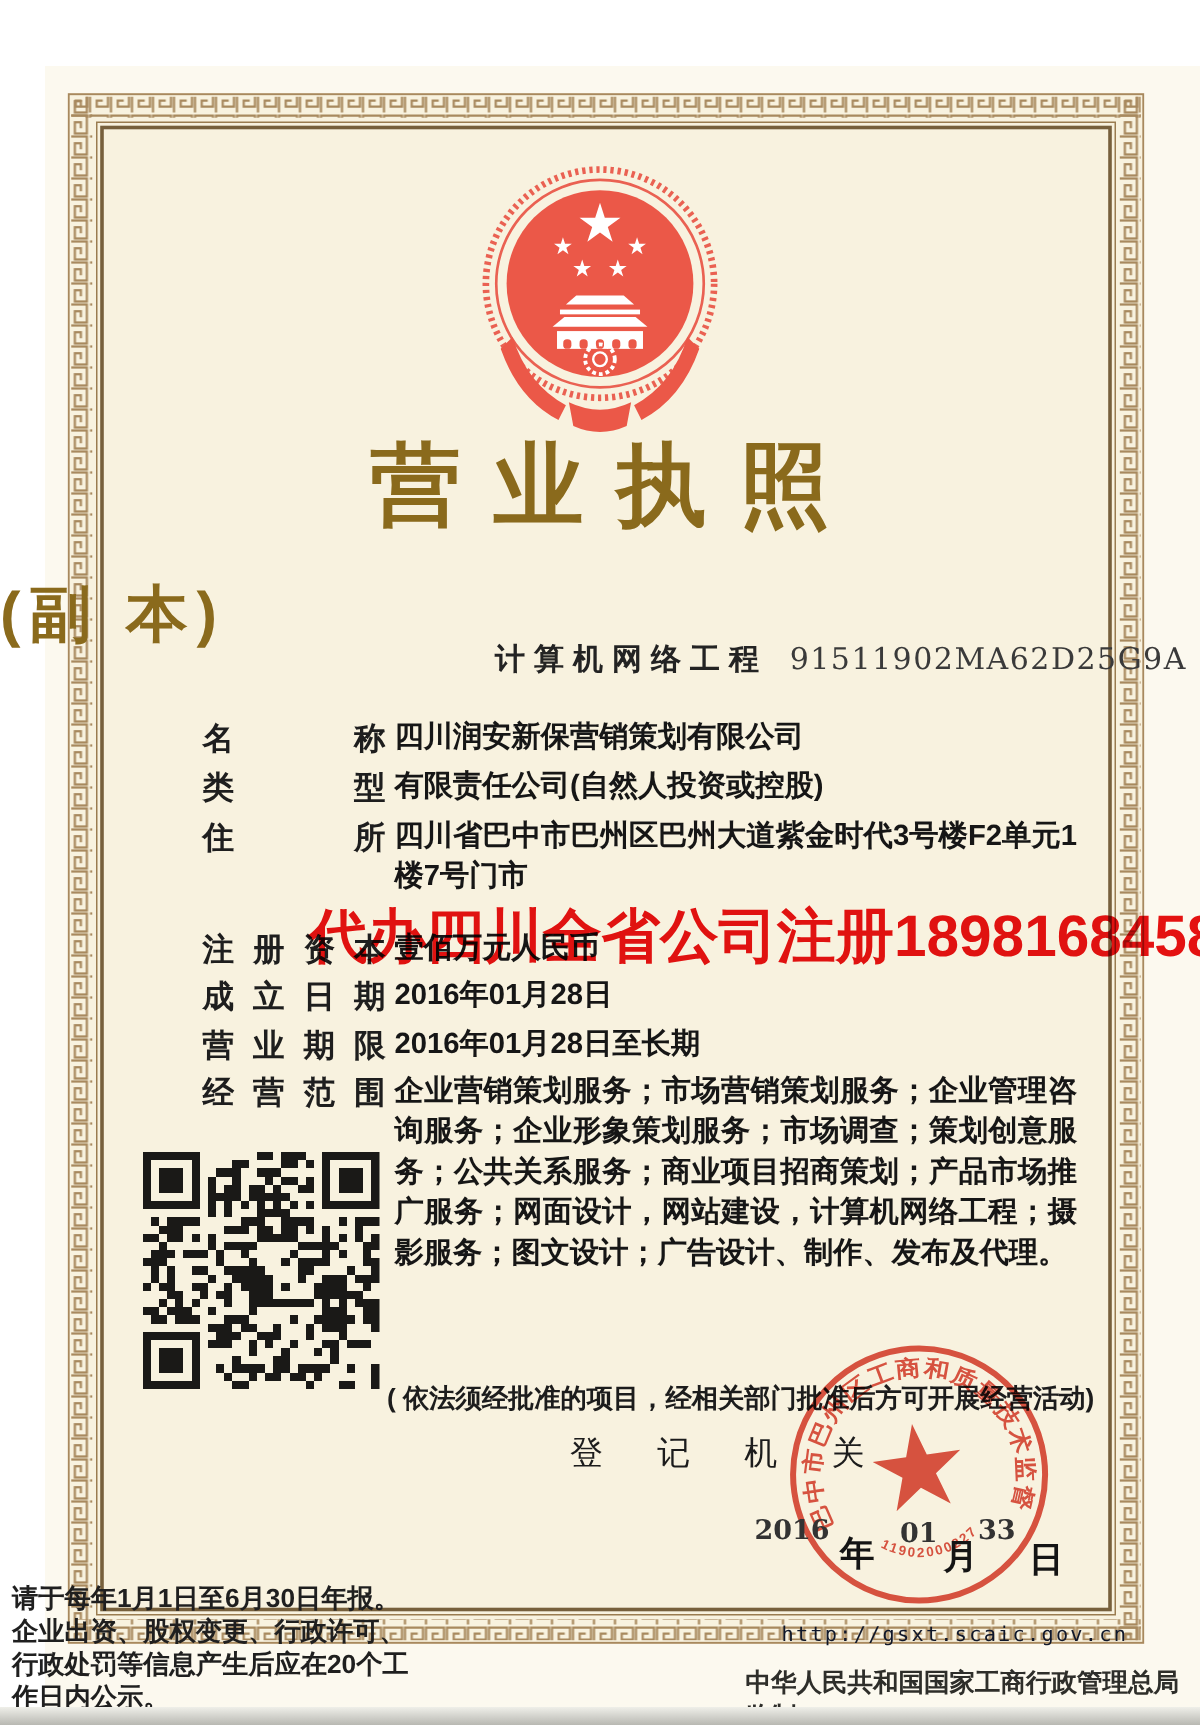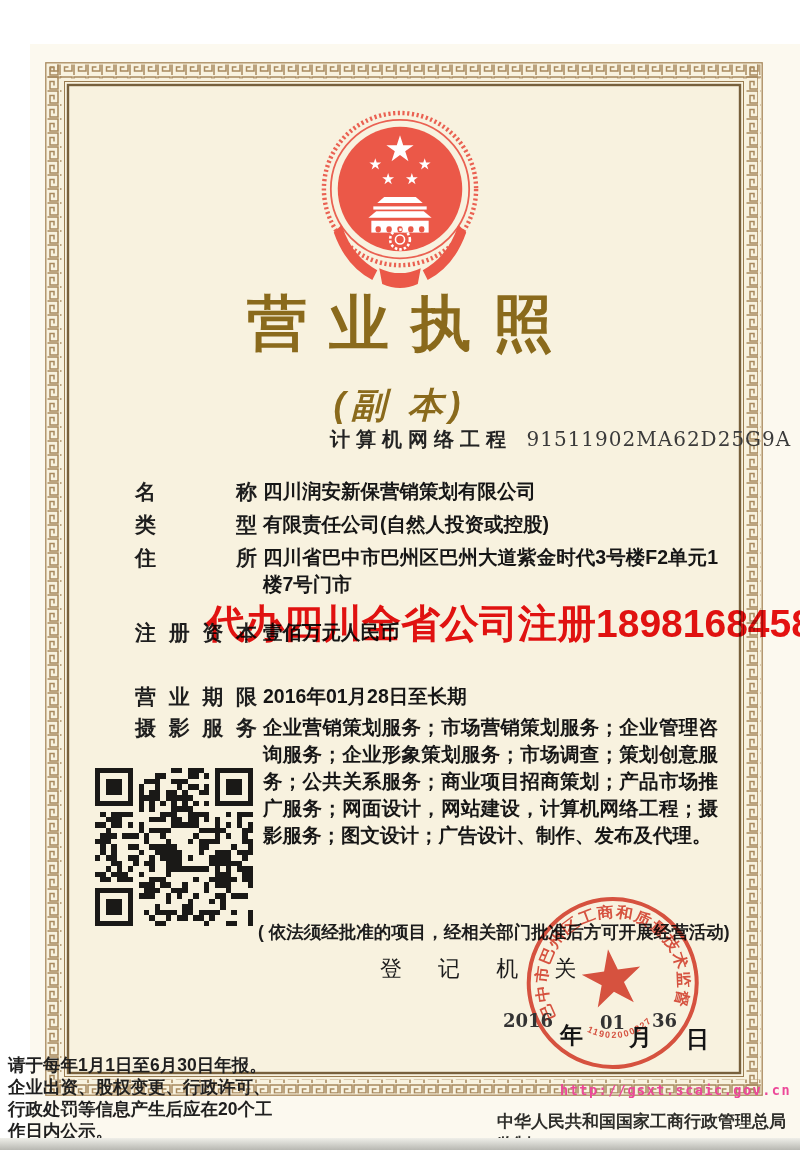--- a/index.html
+++ b/index.html
@@ -12,22 +12,22 @@
   .frame-svg { position:absolute; left:45px; top:62px; z-index:1; }
 
   .abs { position:absolute; z-index:2; }
 
   .emblem { left:316px; top:106px; }
 
   .title { left:0; top:284px; width:800px; text-align:center;
            font-size:60px; font-weight:900; color:#8a6a1c;
            letter-spacing:22px; text-indent:22px;
            font-family:"Liberation Sans", sans-serif; }
-  .subtitle { left:0; top:382px; width:800px; text-align:center;
-              font-size:35px; font-weight:700; color:#8a6a1c; letter-spacing:6px;font-style:italic; }
+  .subtitle { left:0; top:382px; width:800px; text-align:left;
+              font-size:41px; font-weight:700; color:#8a6a1c; letter-spacing:6px; }
 
   .credit-line { left:330px; top:426px; white-space:nowrap; }
   .credit-label { font-size:20px; font-weight:700; color:#232323; letter-spacing:6px; }
   .credit-value { font-size:20px; color:#3a3a3a; margin-left:10px;
                   font-family:"DejaVu Serif", serif; letter-spacing:1px; }
 
   .row { position:absolute; left:135px; z-index:2; }
   .flabel { display:inline-block; width:122px; vertical-align:top;
             font-size:21px; font-weight:600; color:#1e1e1e;
             text-align:justify; text-align-last:justify; }
@@ -49,22 +49,22 @@
 
   .d-num { font-family:"DejaVu Serif", serif; font-size:18px; font-weight:700; color:#333; z-index:5; }
   .d-unit { font-size:23px; font-weight:700; color:#141414; z-index:5; }
   .dy  { left:503px; top:1010px; } .dyu { left:560px; top:1020px; }
   .dm  { left:600px; top:1012px; } .dmu { left:629px; top:1022px; }
   .dd  { left:652px; top:1010px; } .ddu { left:686px; top:1024px; }
 
   .annual { left:8px; top:1016px; width:345px; font-size:17.5px; font-weight:600;
             color:#1f1f1f; line-height:22px; white-space:pre-line; z-index:5;margin-top:38px; }
 
-  .url { left:560px; top:1082px; font-family:"DejaVu Sans Mono", monospace;
-         font-size:13.5px; font-weight:700; color:#ec4899; letter-spacing:1.5px; z-index:5; }
+  .url { left:521px; top:1082px; font-family:"DejaVu Sans Mono", monospace;
+         font-size:13.5px; font-weight:400; color:#0f172a; letter-spacing:1.5px; z-index:5; }
 
   .foot-left  { left:55px;  top:1148px; font-size:17px; font-weight:600; color:#3c3c38; letter-spacing:1px; }
   .foot-right { left:497px; top:1110px; font-size:17px; font-weight:600; color:#2e2e2a; }
 
   .scan-edge { left:0; top:1138px; width:800px; height:12px; z-index:6;
                background:linear-gradient(#efefe9,#b8b8b2); }
 </style>
 </head>
 <body>
 
@@ -138,25 +138,28 @@
   </div>
   <div class="row" style="top:511px">
     <span class="flabel">类型</span><span class="fvalue">有限责任公司(自然人投资或控股)</span>
   </div>
   <div class="row" style="top:544px">
     <span class="flabel">住所</span><span class="fvalue">四川省巴中市巴州区巴州大道紫金时代3号楼F2单元1楼7号门市</span>
   </div>
   <div class="row" style="top:619px">
     <span class="flabel">注册资本</span><span class="fvalue">壹佰万元人民币</span>
   </div>
+  <div class="row" style="top:650px">
+    <span class="flabel">成立日期</span><span class="fvalue">2016年01月28日</span>
+  </div>
   <div class="row" style="top:683px">
     <span class="flabel">营业期限</span><span class="fvalue">2016年01月28日至长期</span>
   </div>
   <div class="row" style="top:714px">
-    <span class="flabel">摄影服务</span><span class="fvalue">企业营销策划服务；市场营销策划服务；企业管理咨询服务；企业形象策划服务；市场调查；策划创意服务；公共关系服务；商业项目招商策划；产品市场推广服务；网面设计，网站建设，计算机网络工程；摄影服务；图文设计；广告设计、制作、发布及代理。</span>
+    <span class="flabel">经营范围</span><span class="fvalue">企业营销策划服务；市场营销策划服务；企业管理咨询服务；企业形象策划服务；市场调查；策划创意服务；公共关系服务；商业项目招商策划；产品市场推广服务；网面设计，网站建设，计算机网络工程；摄影服务；图文设计；广告设计、制作、发布及代理。</span>
   </div>
 
   <div class="abs promo">代办四川全省公司注册18981684588</div>
 
   <svg class="abs qr" id="qr-svg" width="158" height="158" viewBox="0 0 29 29" fill="#1a1a1a" shape-rendering="crispEdges">
       <rect x="0" y="0" width="1" height="1"></rect>
       <rect x="1" y="0" width="1" height="1"></rect>
       <rect x="2" y="0" width="1" height="1"></rect>
       <rect x="3" y="0" width="1" height="1"></rect>
       <rect x="4" y="0" width="1" height="1"></rect>
@@ -573,21 +576,21 @@
     </text>
     <text font-size="9" font-weight="600" fill="#d84334" letter-spacing="1.5">
       <textPath href="#sealArcB" startOffset="4">119020002276</textPath>
     </text>
   </svg>
 
   <div class="abs d-num dy">2016</div>
   <div class="abs d-unit dyu">年</div>
   <div class="abs d-num dm">01</div>
   <div class="abs d-unit dmu">月</div>
-  <div class="abs d-num dd">36</div>
+  <div class="abs d-num dd">33</div>
   <div class="abs d-unit ddu">日</div>
 
   <div class="abs annual">请于每年1月1日至6月30日年报。
 企业出资、股权变更、行政许可、
 行政处罚等信息产生后应在20个工
 作日内公示。</div>
   <div class="abs url">http://gsxt.scaic.gov.cn</div>
 
   <div class="abs foot-left">企业信用信息公示系统网址：</div>
   <div class="abs foot-right">中华人民共和国国家工商行政管理总局监制</div>

